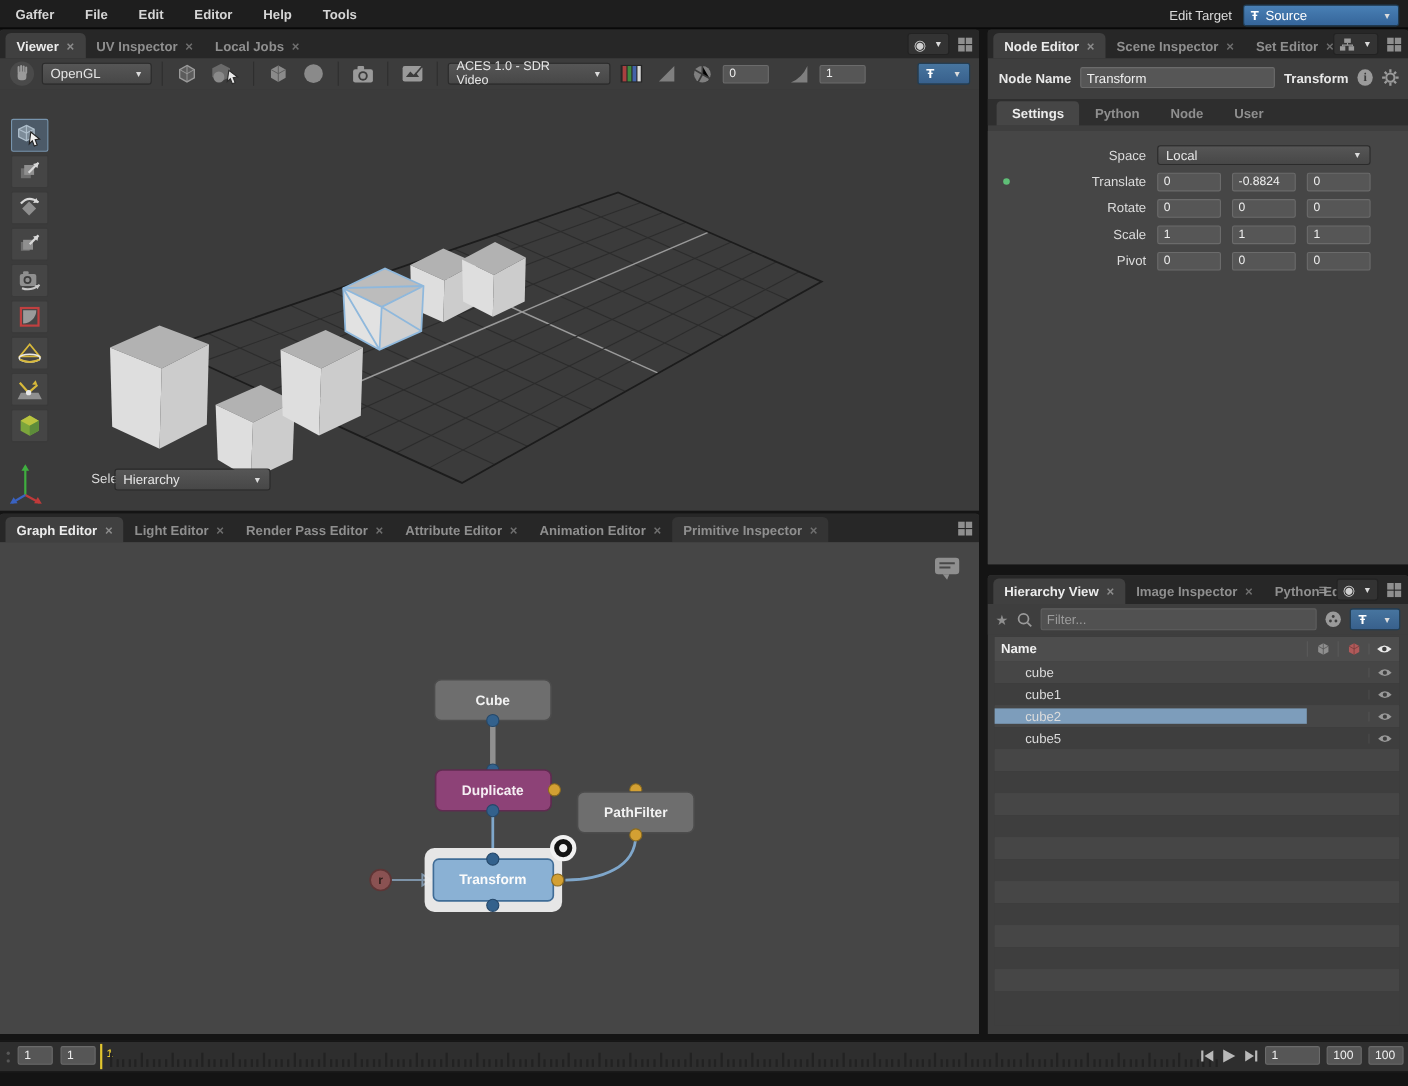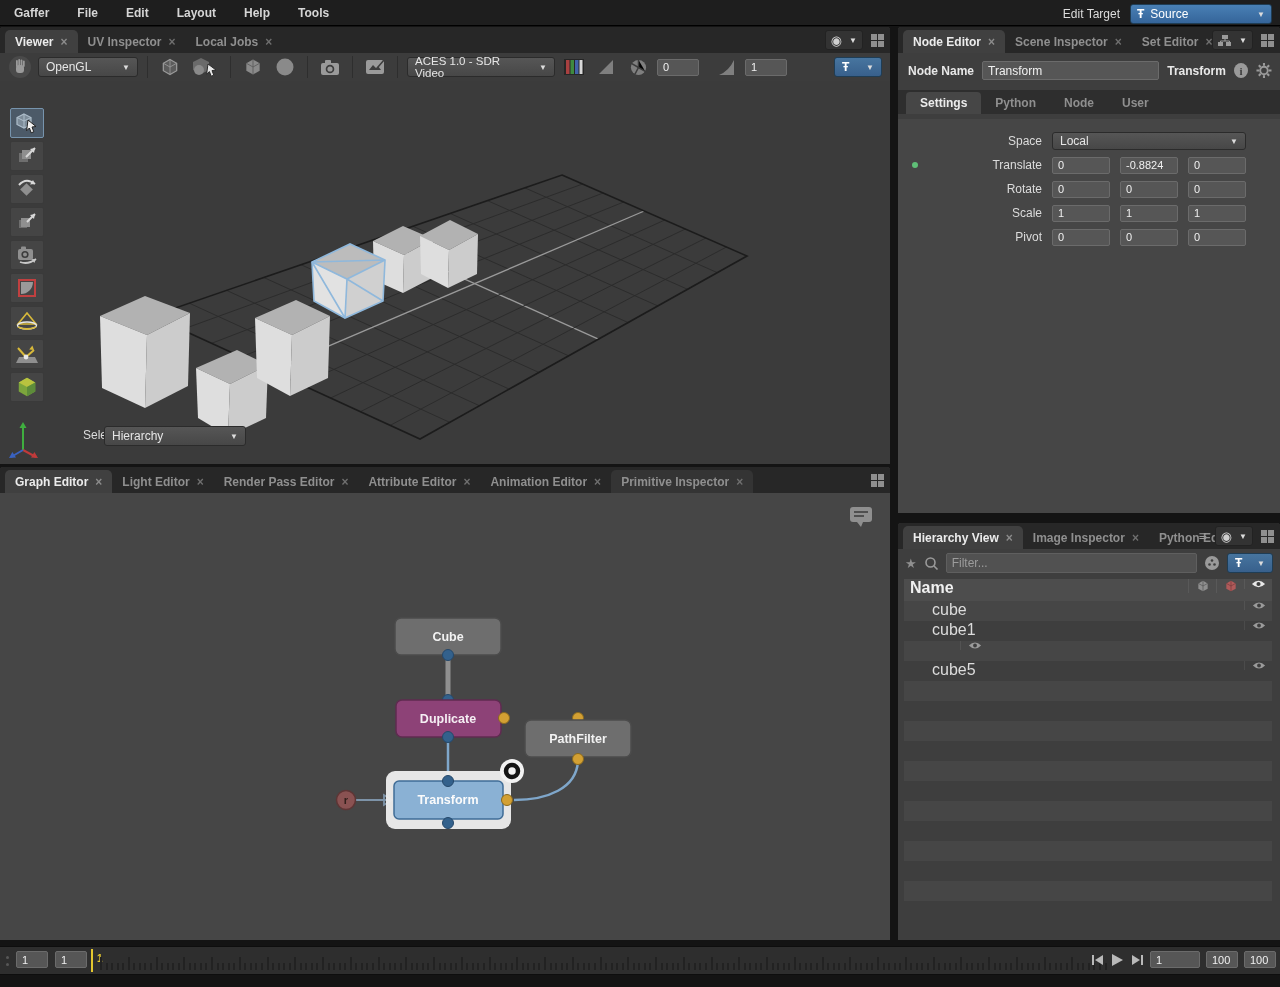--- a/index.html
+++ b/index.html
@@ -53,21 +53,21 @@
   .ne-row{display:flex;align-items:center;height:24px;position:relative}
   .ne-label{width:154px;text-align:right;padding-right:10px;font-size:12px;color:#dcdcdc;box-sizing:border-box}
   .ne-row .field{width:58px;margin-right:10px}
   .greendot{position:absolute;left:14px;top:9px;width:6px;height:6px;border-radius:50%;background:#5fbf77}
   
   #hier-panel{left:898px;top:523px;width:382px;height:417px}
   .filter-row{height:28px;background:#3e3e3e;display:flex;align-items:center;padding:0 7px;gap:7px}
   .filter-input{flex:1;height:18px;background:#515151;border:1px solid #5f5f5f;border-radius:2px;color:#e8e8e8;font-size:12px;padding:0 5px;outline:none;font-family:"Liberation Sans",sans-serif}
   .filter-input::placeholder{color:#9c9c9c}
   .hier-table{position:absolute;left:6px;right:8px;top:56px;bottom:8px;overflow:hidden;background:#3e3e3e}
-  .hrow{display:flex;height:20px;align-items:flex-start;font-size:16px}
+  .hrow{display:flex;height:20px;align-items:center;font-size:12px}
   .hrow.header{height:22px;background:#4d4d4d;font-weight:bold;color:#f0f0f0}
   .hcell-name{flex:1;display:flex;align-items:center;padding-left:6px}
   .hrow:not(.header) .hcell-name{padding-left:28px;color:#dcdcdc}
   .hcell-ico{width:27px;display:flex;align-items:center;justify-content:center;border-left:1px solid rgba(255,255,255,0.07)}
   .hrow.odd{background:#464646}
   .hrow.even{background:#3e3e3e}
   .hrow .sel{background:#7d9dbb;color:#fff}
   
   #timeline{position:absolute;left:0;top:946px;width:1280px;height:29px;background:#2e2e2e;border-top:1px solid #0e0e0e;border-bottom:1px solid #0e0e0e;box-sizing:border-box}
   #ruler{position:absolute;left:100px;top:0;width:1016px;height:27px}
@@ -80,21 +80,21 @@
   .dots2 i{width:3px;height:3px;border-radius:50%;background:#575757}
   svg text{font-family:"Liberation Sans",sans-serif}
 </style>
 </head>
 <body>
 
 <div class="menubar">
   <span class="mi">Gaffer</span>
   <span class="mi">File</span>
   <span class="mi">Edit</span>
-  <span class="mi">Layout</span>
+  <span class="mi">Editor</span>
   <span class="mi">Help</span>
   <span class="mi">Tools</span>
   <div class="menu-right">
     <span style="font-size:12px;color:#dcdcdc">Edit Target</span>
     <div class="bluedrop" style="width:128px">
       <span class="pinglyph">Ŧ</span>
       <span>Source</span>
       <span class="caret">▼</span>
     </div>
   </div>
@@ -650,20 +650,21 @@
           <div class="hcell-ico"></div>
           <div class="hcell-ico"></div>
           <div class="hcell-ico">
             <svg width="14" height="9" viewBox="0 0 16 10">
               <path d="M1,5 Q8,-2 15,5 Q8,12 1,5 Z" fill="#9a9a9a"></path>
               <circle cx="8" cy="5" r="2.2" fill="#3e3e3e"></circle>
             </svg>
           </div>
         </div>
         <div class="hrow odd">
+          <div class="hcell-name sel">cube2</div>
           <div class="hcell-ico"></div>
           <div class="hcell-ico"></div>
           <div class="hcell-ico">
             <svg width="14" height="9" viewBox="0 0 16 10">
               <path d="M1,5 Q8,-2 15,5 Q8,12 1,5 Z" fill="#9a9a9a"></path>
               <circle cx="8" cy="5" r="2.2" fill="#3e3e3e"></circle>
             </svg>
           </div>
         </div>
         <div class="hrow even">

